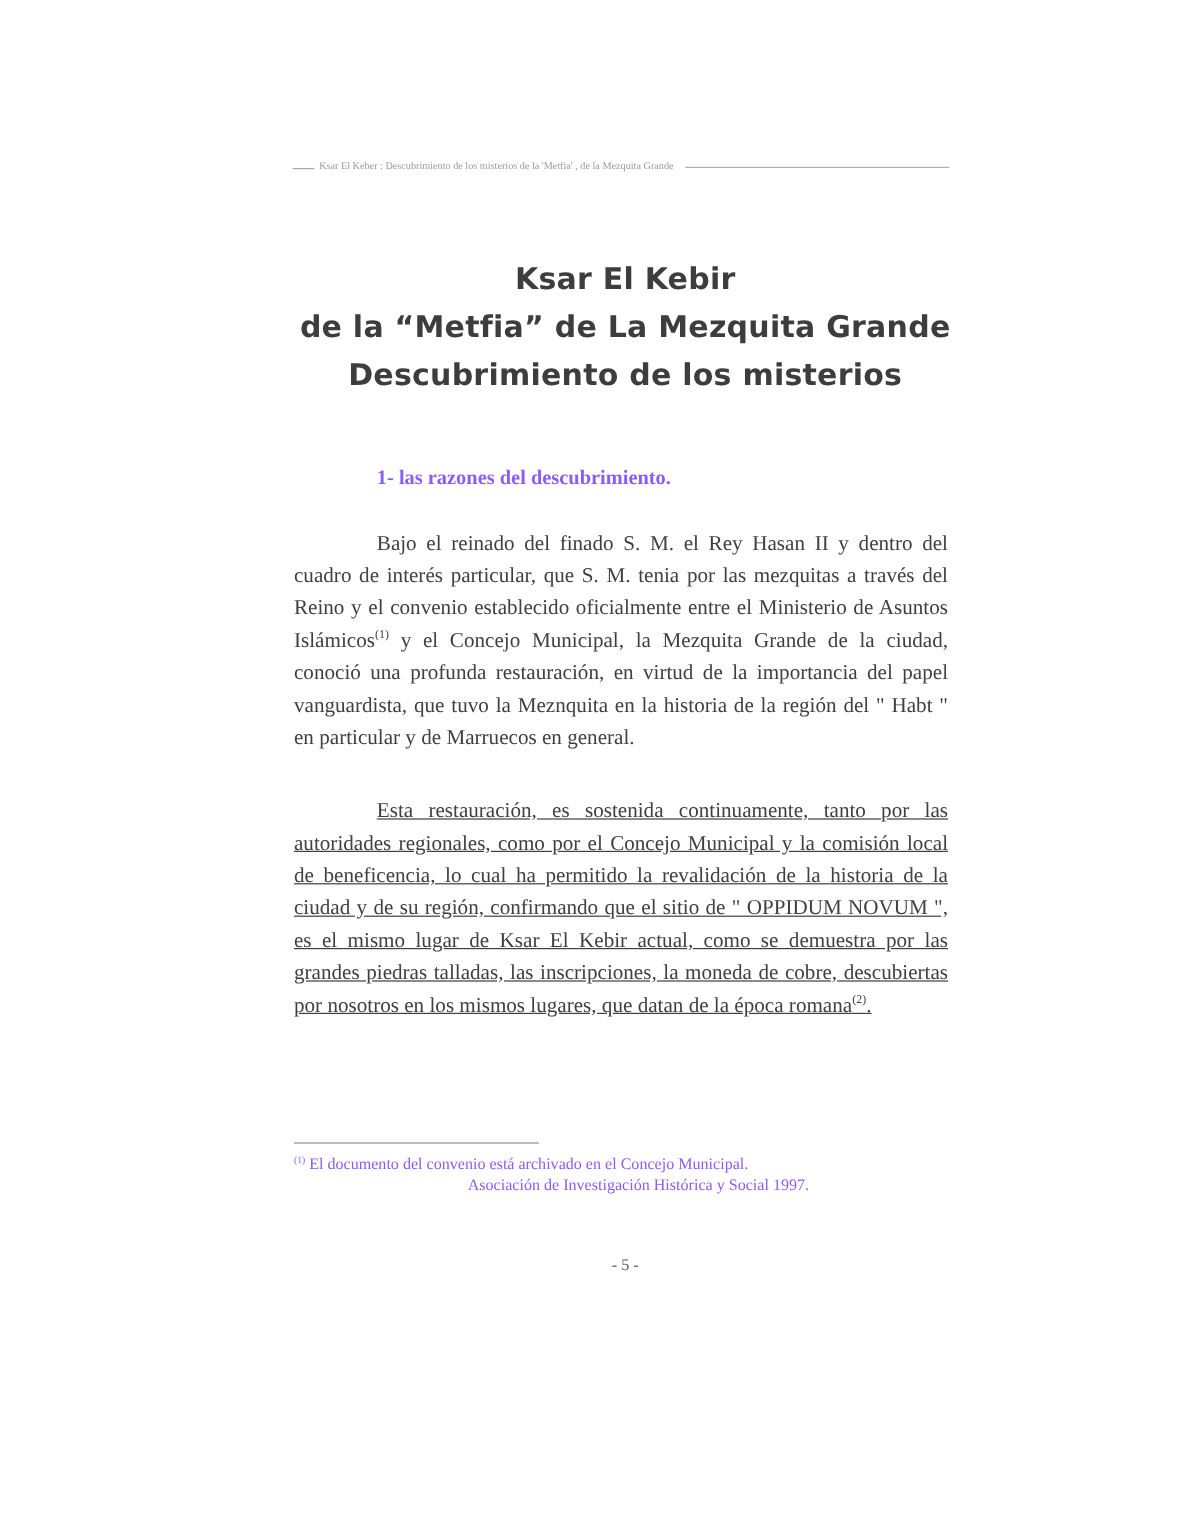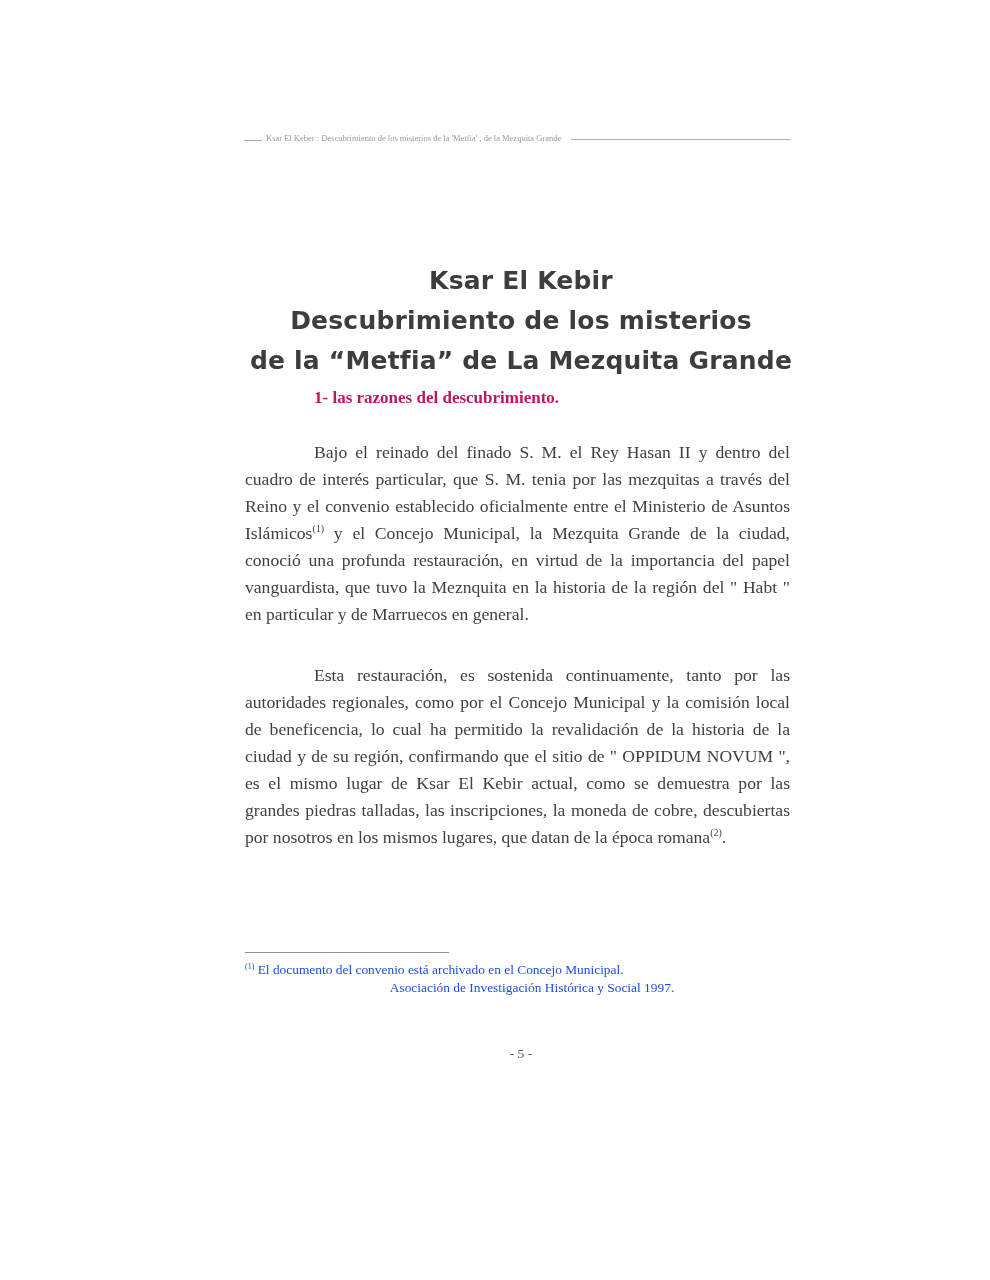--- a/index.html
+++ b/index.html
@@ -51,65 +51,64 @@
       left: 240px;
       top: 213px;
       width: 560px;
       text-align: center;
       font-family: "DejaVu Sans", sans-serif;
       font-weight: bold;
       color: #3d3d3d;
       font-size: 25px;
       line-height: 40px;
       letter-spacing: 0.2px;
-      margin-top: 48px;
     }
     .title-line { display: block; }
     .section-heading {
       position: absolute;
       left: 313px;
       top: 388px;
       font-family: "Liberation Serif", serif;
       font-weight: bold;
       font-size: 17px;
-      color: #be185d;
+      color: #8b5cf6;
     }
     .body-text {
       position: absolute;
       left: 244px;
       width: 545px;
       font-family: "Liberation Serif", serif;
       font-size: 17.6px;
       line-height: 27px;
       color: #3f3f3f;
       text-align: justify;
       text-align-last: left;
     }
     .para { margin: 0; text-indent: 69px; }
     .p1 { top: 427px; margin-top: 12px; }
-    .p2 { top: 662px; }
+    .p2 { top: 662px; text-decoration: underline; }
     .p3 { top: 914px; }
     sup { font-size: 10px; line-height: 0; vertical-align: 7px; }
     .footnote-rule {
       position: absolute;
       left: 244px;
       top: 952px;
       width: 204px;
       height: 1px;
       background: #8e8e8e;
     }
     .footnotes {
       position: absolute;
       left: 244px;
       top: 961px;
       width: 560px;
       font-family: "Liberation Serif", serif;
       font-size: 13.4px;
       line-height: 18px;
-      color: #1d4ed8;
+      color: #8b5cf6;
     }
     .fn { margin: 0; }
     .fn sup { font-size: 8px; vertical-align: 5px; }
     .fn-cont { padding-left: 14px; text-align: center; }
     .page-number {
       position: absolute;
       left: 490px;
       top: 1046px;
       width: 60px;
       text-align: center;
@@ -124,22 +123,22 @@
 <div class="page">
 
   <div class="running-header">
     <span class="rule-left"></span>
     <span>Ksar El Keber : Descubrimiento de los misterios  de  la 'Metfia' ,  de la Mezquita Grande</span>
     <span class="rule-right"></span>
   </div>
 
   <div class="title-block">
     <span class="title-line">Ksar El Kebir</span>
+    <span class="title-line">de la “Metfia” de La Mezquita Grande</span>
     <span class="title-line">Descubrimiento de los misterios</span>
-    <span class="title-line">de la “Metfia” de La Mezquita Grande</span>
   </div>
 
   <div class="section-heading">1- las razones del descubrimiento.</div>
 
   <div class="body-text p1">
     <p class="para"><span>Bajo el reinado del finado S. M. el  Rey Hasan II  y dentro del cuadro de interés particular, que S. M. tenia por  las mezquitas a través del  Reino y el convenio establecido oficialmente entre el Ministerio de Asuntos  Islámicos</span><sup>(1)</sup><span> y el Concejo Municipal, la Mezquita Grande de la ciudad, conoció una profunda restauración, en virtud de la importancia del papel vanguardista, que tuvo la  Meznquita en la historia de la región del " Habt " en particular y de Marruecos en general.</span></p>
   </div>
 
   <div class="body-text p2">
     <p class="para"><span>Esta restauración, es sostenida continuamente, tanto por las autoridades regionales, como por el Concejo Municipal y la comisión local de beneficencia, lo cual ha permitido la revalidación de  la historia de la ciudad y de su región, confirmando que el sitio de       " OPPIDUM  NOVUM ",  es el mismo lugar de Ksar El Kebir actual, como se demuestra por las grandes piedras talladas, las inscripciones, la moneda de cobre, descubiertas por nosotros en los  mismos  lugares, que datan de la  época romana</span><sup>(2)</sup><span>.</span></p>

